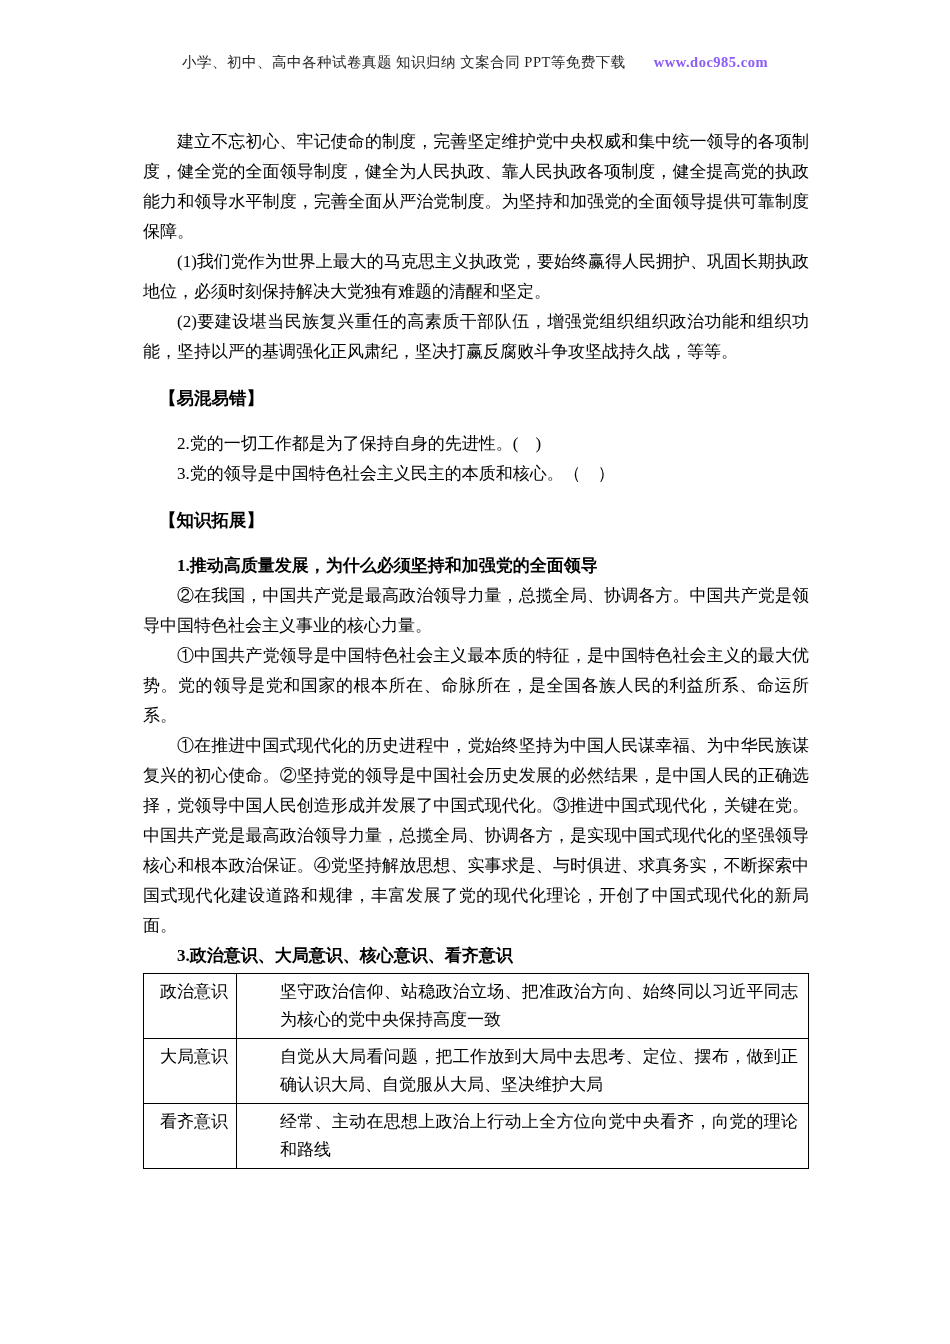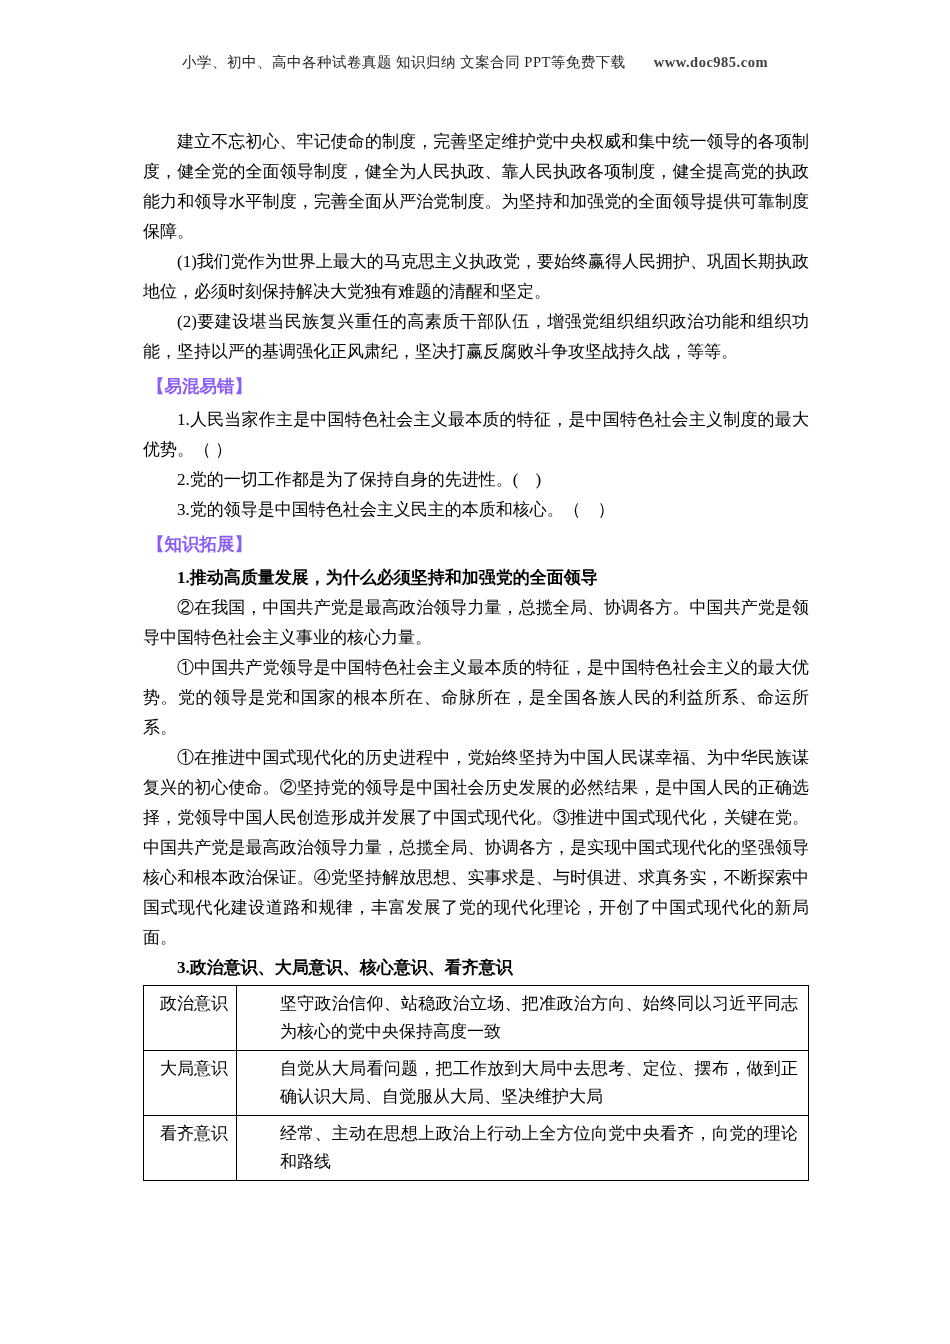--- a/index.html
+++ b/index.html
@@ -24,43 +24,43 @@
     display: flex;
     justify-content: center;
     align-items: baseline;
     gap: 28px;
     font-size: 14.5px;
     color: #1f1f1f;
     letter-spacing: 0.5px;
   }
   .doc-header .url {
     font-weight: 700;
-    color: #404040;
+    color: #8b5cf6;
     text-decoration: none;
     cursor: pointer;
   }
   .content {
     position: absolute;
     top: 127px;
     left: 143px;
     width: 666px;
     font-size: 17px;
     line-height: 30px;
     text-align: justify;
   }
   .para {
     margin: 0;
     text-indent: 2em;
   }
   .bold {
     font-weight: 700;
   }
   .red-heading {
-    margin: 4px;
-    color: #8b5cf6;
+    margin: 16px;
+    color: #000000;
     font-weight: 700;
     font-size: 17.5px;
     line-height: 30px;
     text-indent: 0;
   }
   table.aw {
     border-collapse: collapse;
     width: 100%;
     margin-top: 2px;
   }
@@ -97,21 +97,20 @@
 
     <p class="para">建立不忘初心、牢记使命的制度，完善坚定维护党中央权威和集中统一领导的各项制度，健全党的全面领导制度，健全为人民执政、靠人民执政各项制度，健全提高党的执政能力和领导水平制度，完善全面从严治党制度。为坚持和加强党的全面领导提供可靠制度保障。</p>
 
 
     <p class="para">(1)我们党作为世界上最大的马克思主义执政党，要始终赢得人民拥护、巩固长期执政地位，必须时刻保持解决大党独有难题的清醒和坚定。</p>
 
     <p class="para">(2)要建设堪当民族复兴重任的高素质干部队伍，增强党组织组织政治功能和组织功能，坚持以严的基调强化正风肃纪，坚决打赢反腐败斗争攻坚战持久战，等等。</p>
 
     <p class="red-heading">【易混易错】</p>
 
-    <p class="para">1.人民当家作主是中国特色社会主义最本质的特征，是中国特色社会主义制度的最大优势。（  ）</p>
     <p class="para">2.党的一切工作都是为了保持自身的先进性。(　)</p>
     <p class="para">3.党的领导是中国特色社会主义民主的本质和核心。（　）</p>
 
     <p class="red-heading">【知识拓展】</p>
 
     <p class="para bold">1.推动高质量发展，为什么必须坚持和加强党的全面领导</p>
     <p class="para">②在我国，中国共产党是最高政治领导力量，总揽全局、协调各方。中国共产党是领导中国特色社会主义事业的核心力量。</p>
     <p class="para">①中国共产党领导是中国特色社会主义最本质的特征，是中国特色社会主义的最大优势。党的领导是党和国家的根本所在、命脉所在，是全国各族人民的利益所系、命运所系。</p>
 
     <p class="para">①在推进中国式现代化的历史进程中，党始终坚持为中国人民谋幸福、为中华民族谋复兴的初心使命。②坚持党的领导是中国社会历史发展的必然结果，是中国人民的正确选择，党领导中国人民创造形成并发展了中国式现代化。③推进中国式现代化，关键在党。中国共产党是最高政治领导力量，总揽全局、协调各方，是实现中国式现代化的坚强领导核心和根本政治保证。④党坚持解放思想、实事求是、与时俱进、求真务实，不断探索中国式现代化建设道路和规律，丰富发展了党的现代化理论，开创了中国式现代化的新局面。</p>

